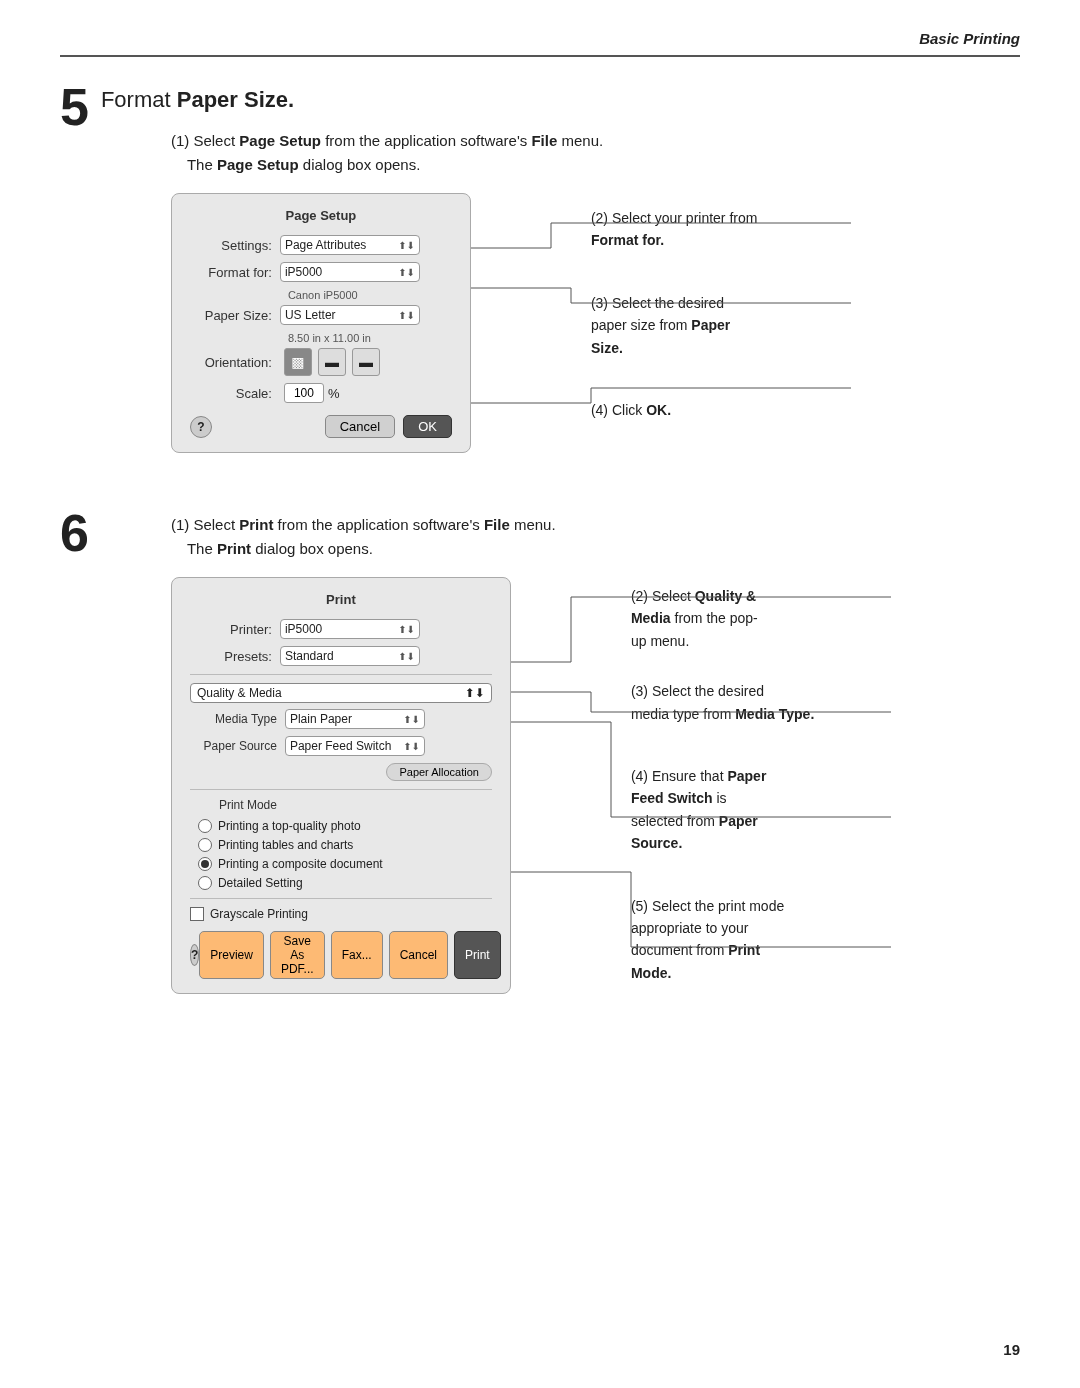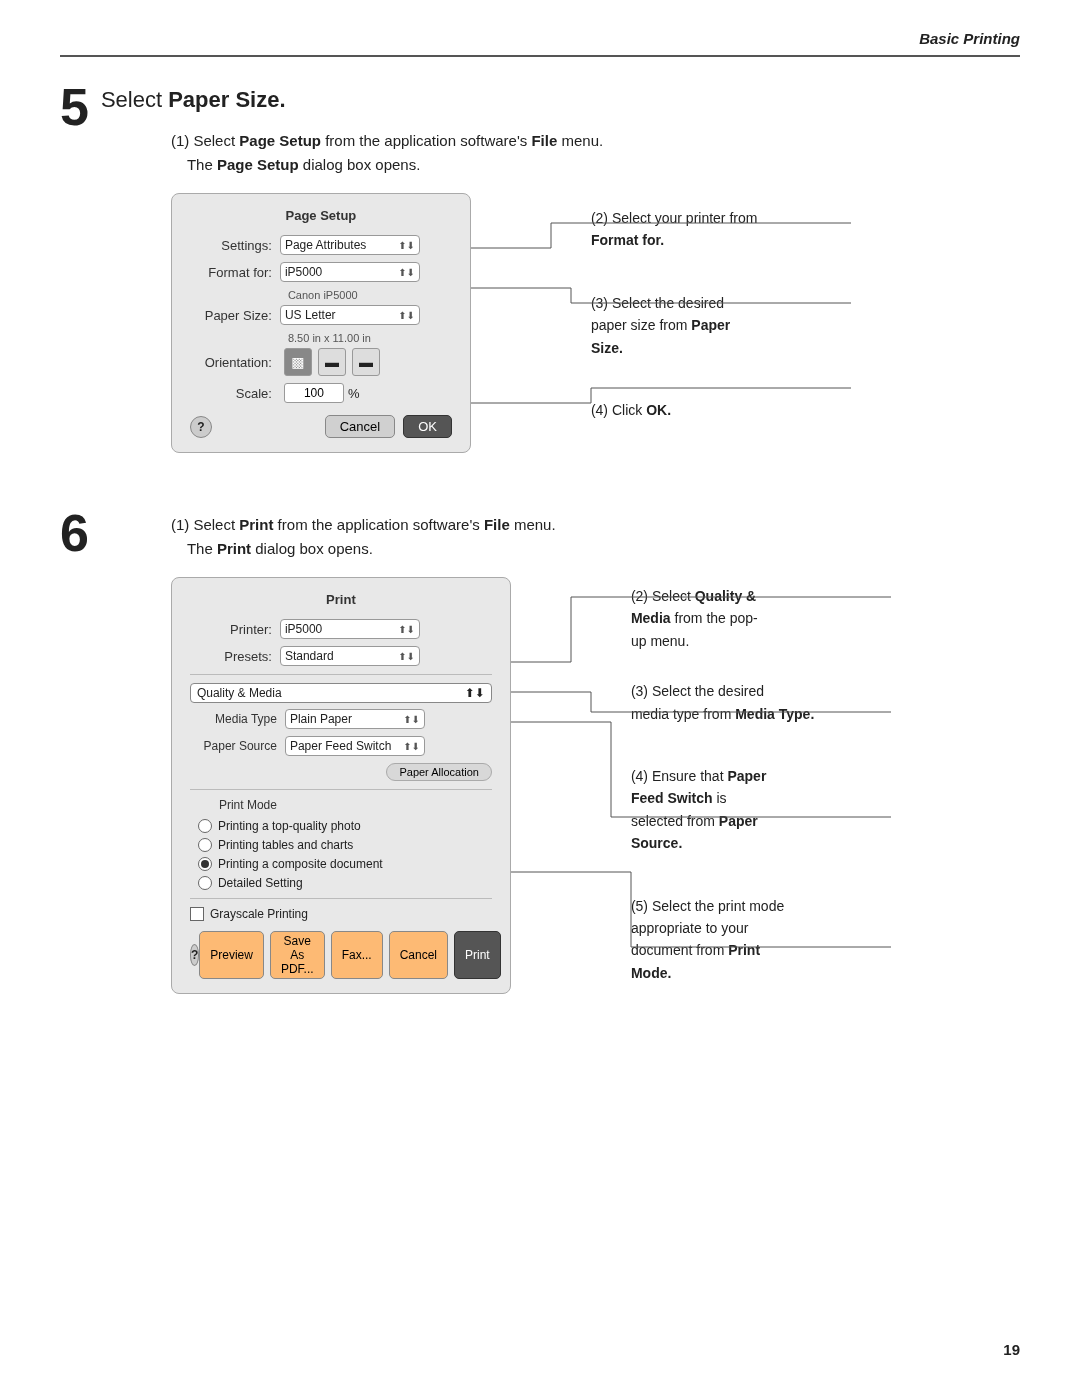--- a/index.html
+++ b/index.html
@@ -157,21 +157,21 @@
       color: #fff;
     }
 
     .dialog-scale-row {
       display: flex;
       align-items: center;
       margin-bottom: 7px;
     }
 
     .scale-input {
-      width: 60px;
+      width: 40px;
       border: 1px solid #999;
       border-radius: 3px;
       padding: 2px 4px;
       font-size: 12px;
       text-align: center;
       background: #fff;
       margin-left: 4px;
       margin-right: 4px;
     }
 
@@ -348,21 +348,21 @@
 
   <div class="page-header">
     <span>Basic Printing</span>
   </div>
 
   <div class="step-block">
     <div style="display:flex; align-items:flex-start;">
       <span class="step-number">5</span>
       <div style="flex:1;">
         <div class="step-title">
-          <span>Select </span><strong>Paper Size.</strong>
+          <span>Format </span><strong>Paper Size.</strong>
         </div>
         <div class="step-content">
           <p class="step-intro">
             <span>(1) Select </span><strong>Page Setup</strong><span> from the application software's </span><strong>File</strong><span> menu.</span><br>
             <span style="margin-left:16px;text-align:center;"><span>The </span><strong>Page Setup</strong><span> dialog box opens.</span></span>
           </p>
 
           <div class="dialog-area">
 
             <div class="dialog-box">

